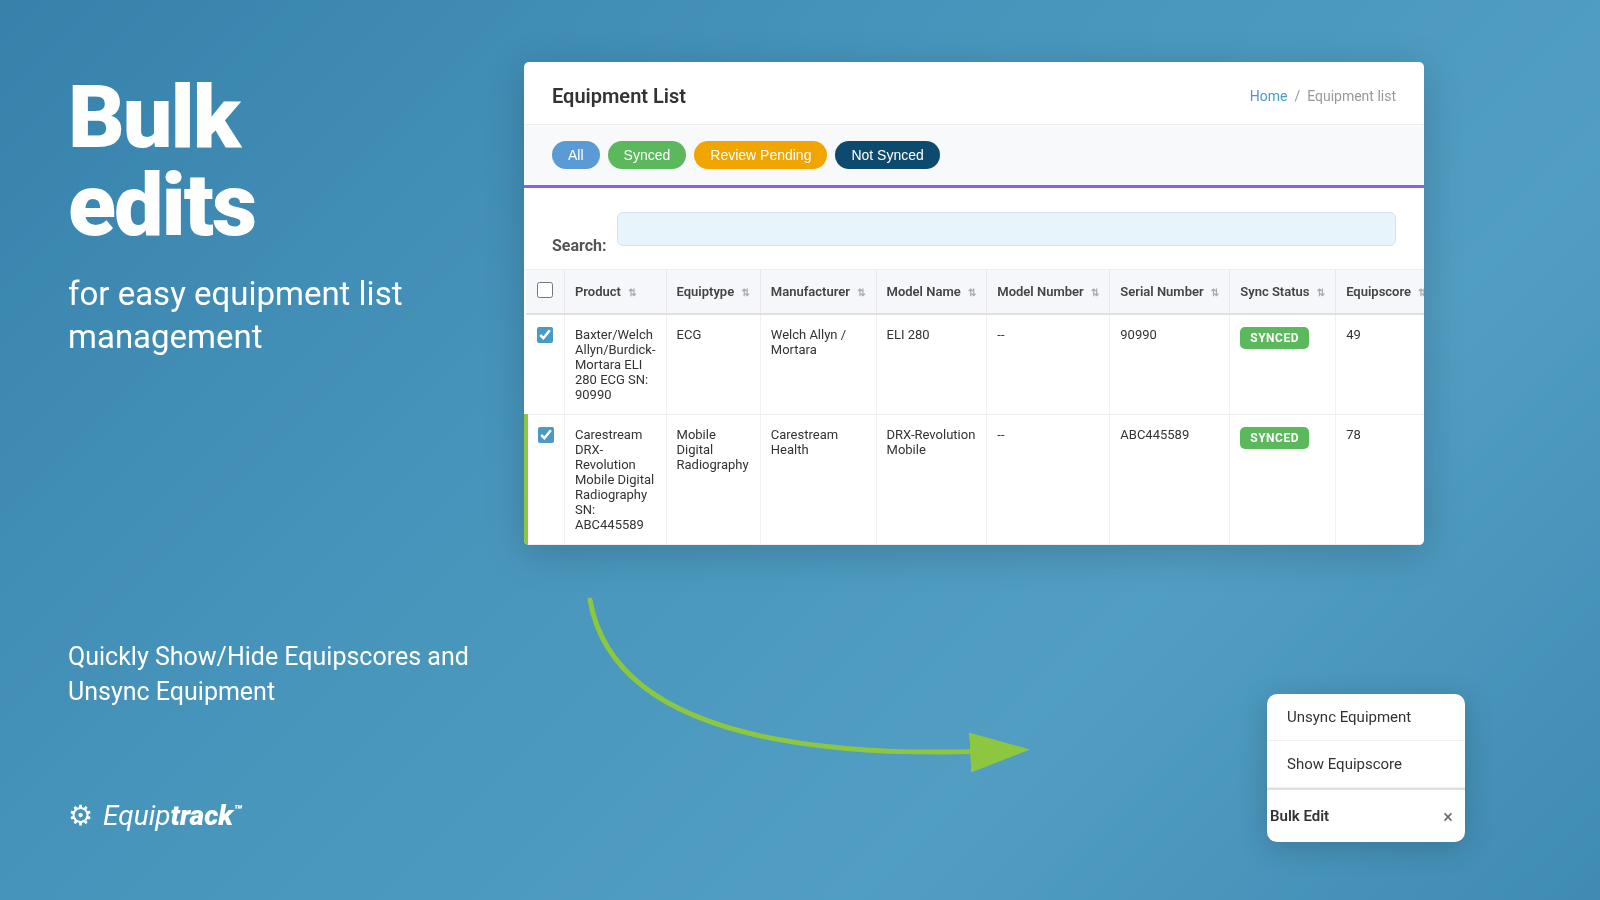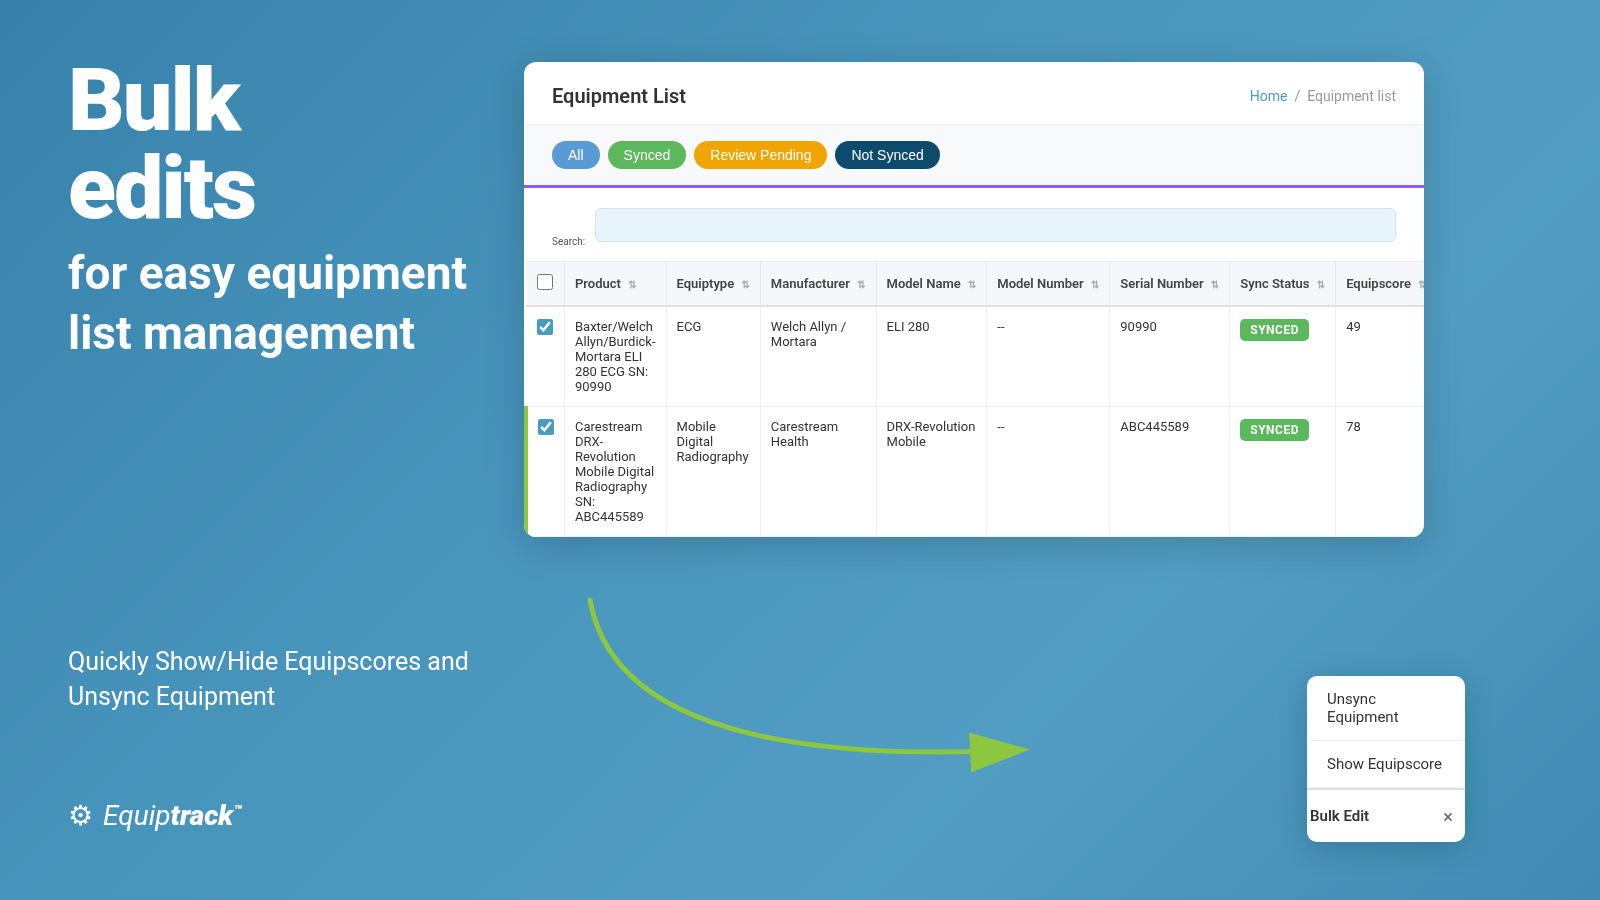--- a/index.html
+++ b/index.html
@@ -23,35 +23,35 @@
       position: absolute;
       inset: 0;
       background: rgba(50, 120, 160, 0.45);
       z-index: 1;
     }
 
     
     .left-panel {
       position: absolute;
       left: 68px;
-      top: 56px;
+      top: 73px;
       z-index: 10;
       color: white;
     }
     .left-panel h1 {
       font-size: 88px;
       font-weight: 900;
       line-height: 1.0;
       letter-spacing: -2px;
     }
     .left-panel .subtitle {
-      font-size: 46px;
-      font-weight: 700;
+      font-size: 33px;
+      font-weight: 400;
       line-height: 1.3;
-      margin-top: 12px;
+      margin-top: 24px;
       max-width: 420px;
     }
     .left-panel .description {
       font-size: 25px;
       font-weight: 400;
       line-height: 1.4;
       margin-top: 280px;
       max-width: 420px;
     }
     .brand {
@@ -79,21 +79,21 @@
       vertical-align: super;
     }
 
     
     .main-card {
       position: absolute;
       top: 62px;
       left: 524px;
       width: 900px;
       background: white;
-      border-radius: 12px;
+      border-radius: 5px;
       box-shadow: 0 8px 40px rgba(0,0,0,0.18);
       z-index: 20;
       overflow: hidden;
     }
 
     .card-header {
       padding: 22px 28px 16px;
       display: flex;
       justify-content: space-between;
       align-items: center;
@@ -134,23 +134,23 @@
     .filter-btn-notsynced { background: #0c4a6e; color: white; }
 
     .search-bar {
       padding: 14px 28px;
       display: flex;
       align-items: center;
       gap: 10px;
       border-bottom: 1px solid #eee;
     }
     .search-label {
-      font-size: 10px;
+      font-size: 16px;
       color: #555;
-      font-weight: 400;
+      font-weight: 700;
       margin-top: 34px;
     }
     .search-input {
       flex: 1;
       padding: 8px 12px;
       border: 1px solid #d0e4f0;
       border-radius: 6px;
       background: #e8f4fb;
       font-size: 14px;
       color: #333;
@@ -217,21 +217,21 @@
 
     
     .popup-menu {
       position: absolute;
       right: 135px;
       bottom: 58px;
       background: white;
       border-radius: 10px;
       box-shadow: 0 6px 30px rgba(0,0,0,0.18);
       z-index: 50;
-      width: 158px;
+      width: 198px;
       overflow: hidden;
     }
     .popup-item {
       padding: 14px 20px;
       font-size: 15px;
       color: #333;
       cursor: pointer;
       border-bottom: 1px solid #f0f0f0;
     }
     .popup-item:last-child { border-bottom: none; }

